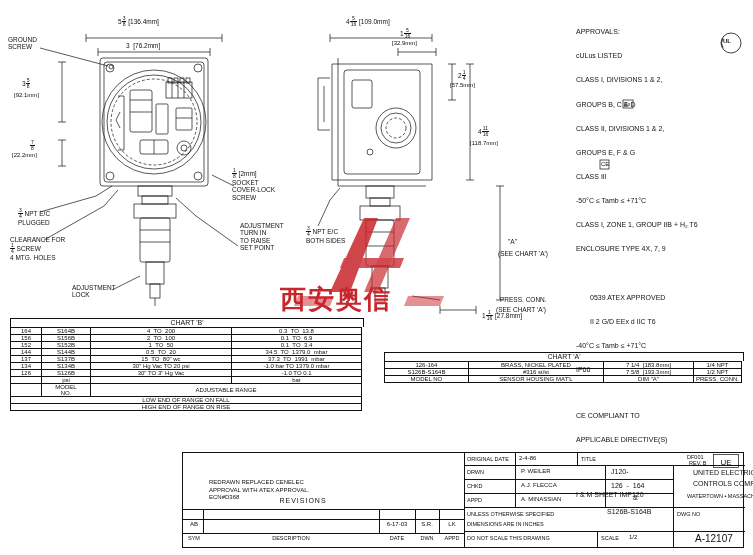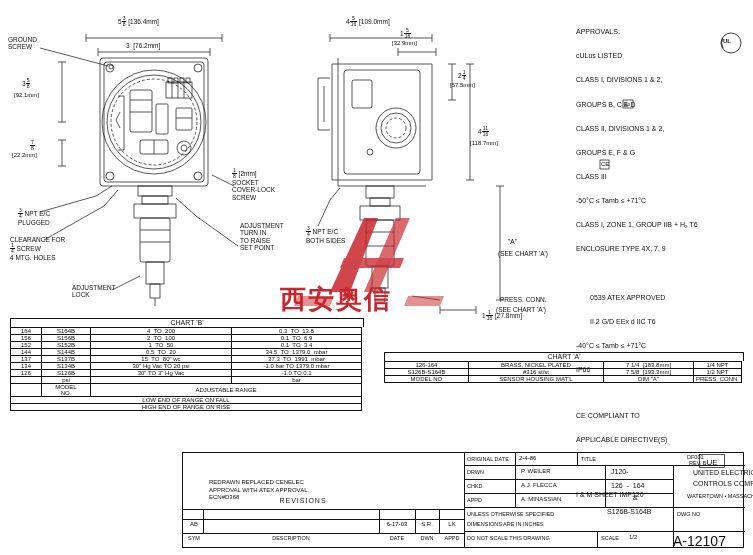--- a/index.html
+++ b/index.html
@@ -384,25 +384,25 @@
     <div class="abs t55" style="left:2px;top:68px;">DIMENSIONS ARE IN INCHES</div>
 
     <div class="abs t55" style="left:2px;top:82px;">DO NOT SCALE THIS DRAWING</div>
     <div class="abs t55" style="left:136px;top:82px;">SCALE</div>
     <div class="abs t6" style="left:164px;top:81px;">1/2</div>
 
     <div class="abs t7" style="left:228px;top:16px;">UNITED ELECTRIC</div>
     <div class="abs t7" style="left:228px;top:27px;">CONTROLS COMPANY</div>
     <div class="abs t55" style="left:222px;top:40px;">WATERTOWN • MASSACHUSETTS</div>
     <div class="abs t55" style="left:212px;top:58px;">DWG NO</div>
-    <div class="abs" style="left:208px;top:80px;font-size:14px;">A-12107</div>
+    <div class="abs" style="left:230px;top:80px;font-size:10px;">A-12107</div>
 
     <div class="abs t55" style="left:222px;top:1px;">DF001</div>
     <div class="abs t55" style="left:224px;top:7px;">REV. B</div>
 
-    <div class="abs" style="left:234px;top:1px;width:22px;height:13px;">
+    <div class="abs" style="left:248px;top:1px;width:22px;height:13px;">
       <svg width="26" height="14">
         <rect x="0.5" y="0.5" width="25" height="13" fill="none" stroke="#111" stroke-width="0.7"></rect>
         <text x="13" y="10.5" font-size="8" font-family="Liberation Sans, sans-serif" text-anchor="middle" fill="#111">UE</text>
       </svg>
     </div>
   </div>
 </div>
 
 </body></html>

